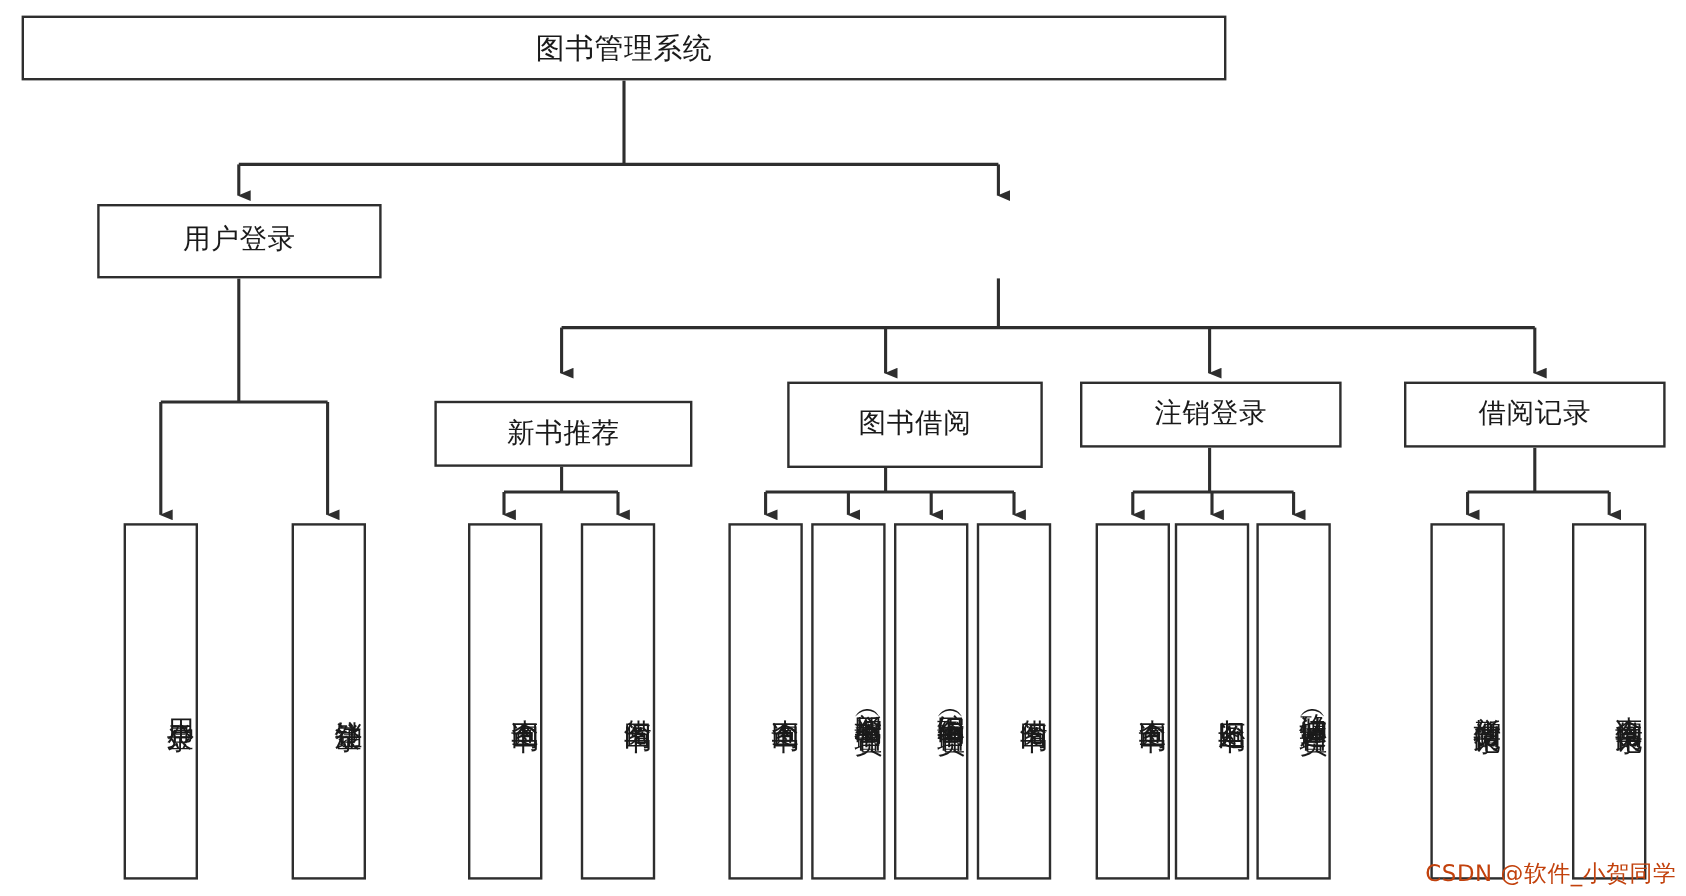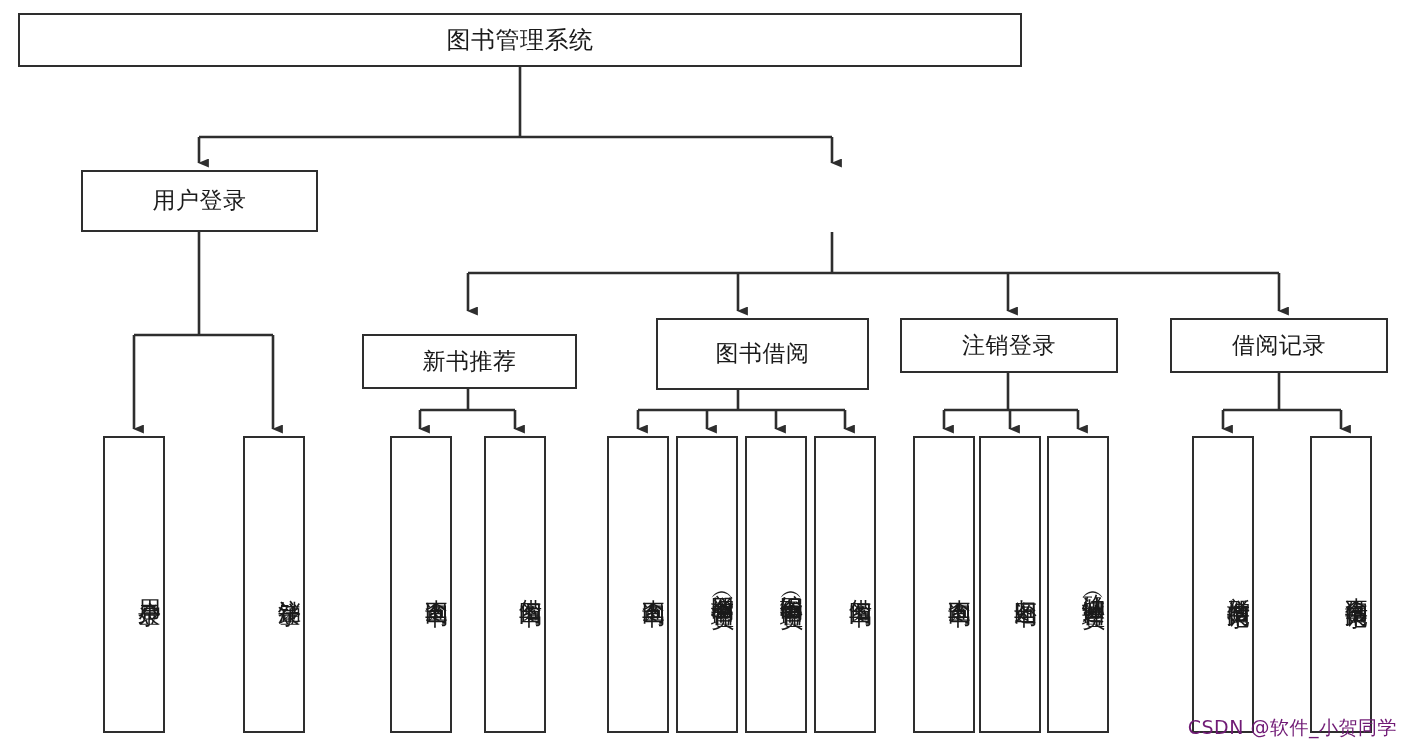--- a/index.html
+++ b/index.html
@@ -54,21 +54,21 @@
     white-space: normal;
     display: block;
     line-height: 1.18;
   }
   .node.root { font-size: 24px; }
   #watermark {
     position: absolute;
     right: 8px;
     bottom: 6px;
     font-size: 19px;
-    color: #701a75;
+    color: #c2410c;
     letter-spacing: 0.5px;
     white-space: nowrap;
     font-family: "DejaVu Sans", "Liberation Sans", sans-serif;
   }
 </style>
 </head>
 <body>
 
 <div id="diagram-root">
 

